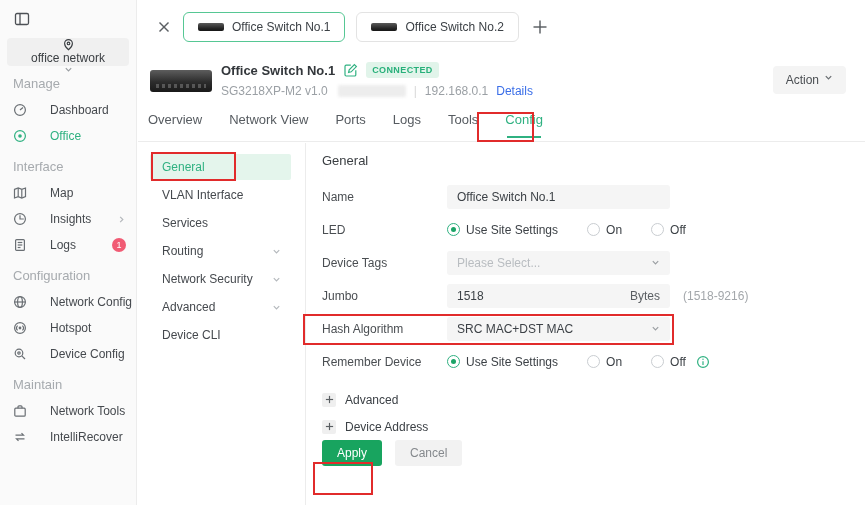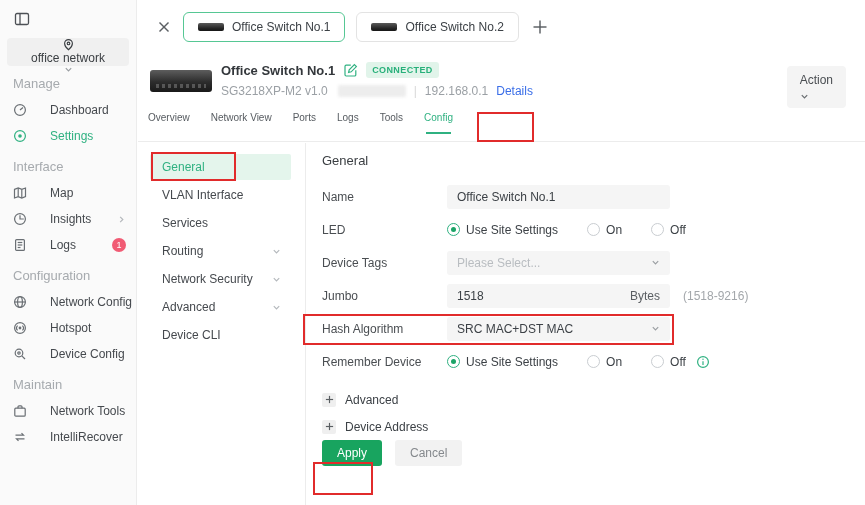--- a/index.html
+++ b/index.html
@@ -54,25 +54,25 @@
   .edit-ico { width:15px; height:15px; color:#2fb181; cursor:pointer; }
   .status-badge { background:#e1f4ea; color:#27b07a; font-size:9px; font-weight:bold;
     letter-spacing:.4px; padding:3px 6px; border-radius:3px; }
   .devinfo .row2 { display:flex; align-items:center; margin-top:6px; color:#9ba0a5; }
   .blur-block { width:68px; height:12px; background:#ededed; border-radius:2px;
     margin-left:10px; filter:blur(1.5px); }
   .sep { color:#d8d8d8; margin:0 8px; }
   .details-link { color:#3a6ee8; cursor:pointer; margin-left:8px; }
 
   .action-btn { position:absolute; right:19px; top:66px; background:#f4f4f4; border-radius:4px;
-    padding:7px 13px; display:flex; align-items:flex-start; gap:5px; color:#4a4e52; cursor:pointer;flex-direction:column; }
+    padding:7px 13px; display:flex; align-items:flex-start; gap:5px; color:#4a4e52; cursor:pointer; }
 
   .pagetabs-wrap { position:absolute; left:0; right:0; top:112px; height:30px;
     border-bottom:1px solid #ececec; }
-  .pagetabs { display:flex; gap:21px; padding-left:10px; font-size:10px; color:#565b60; }
+  .pagetabs { display:flex; gap:27px; padding-left:10px; font-size:13px; color:#565b60; }
   .ptab { padding-bottom:10px; cursor:pointer; position:relative; white-space:nowrap; }
   .ptab.active { color:#2fb181; }
   .ptab.active::after { content:""; position:absolute; left:2px; right:2px; bottom:-1px;
     height:2px; background:#2fb181; }
 
   .content { position:absolute; left:0; right:0; top:143px; bottom:0; display:flex; }
   .subnav { width:168px; padding:11px 14px 0 12px; border-right:1px solid #ececec; }
   .snav-item { height:26px; margin-bottom:2px; display:flex; align-items:center;
     justify-content:space-between; padding:0 10px 0 12px; border-radius:2px; color:#45494e;
     cursor:pointer; }
@@ -146,21 +146,21 @@
     </span>
     <span class="lbl">Dashboard</span>
   </div>
   <div class="nav-item active">
     <span class="ico">
       <svg width="14" height="14" viewBox="0 0 14 14" fill="none" stroke="currentColor" stroke-width="1.2">
           <circle cx="7" cy="7" r="5.4"></circle>
           <circle cx="7" cy="7" r="1.8" fill="currentColor" stroke="none"></circle>
         </svg>
     </span>
-    <span class="lbl">Settings</span>
+    <span class="lbl">Office</span>
   </div>
 
   <div class="sec-label">Interface</div>
   <div class="nav-item">
     <span class="ico">
       <svg width="14" height="14" viewBox="0 0 14 14" fill="none" stroke="currentColor" stroke-width="1.2">
           <path d="M1.5 3.4l3.7-1.4 3.6 1.4 3.7-1.4v8.6l-3.7 1.4-3.6-1.4-3.7 1.4z"></path>
           <line x1="5.2" y1="2" x2="5.2" y2="10.6"></line>
           <line x1="8.8" y1="3.4" x2="8.8" y2="12"></line>
         </svg>

